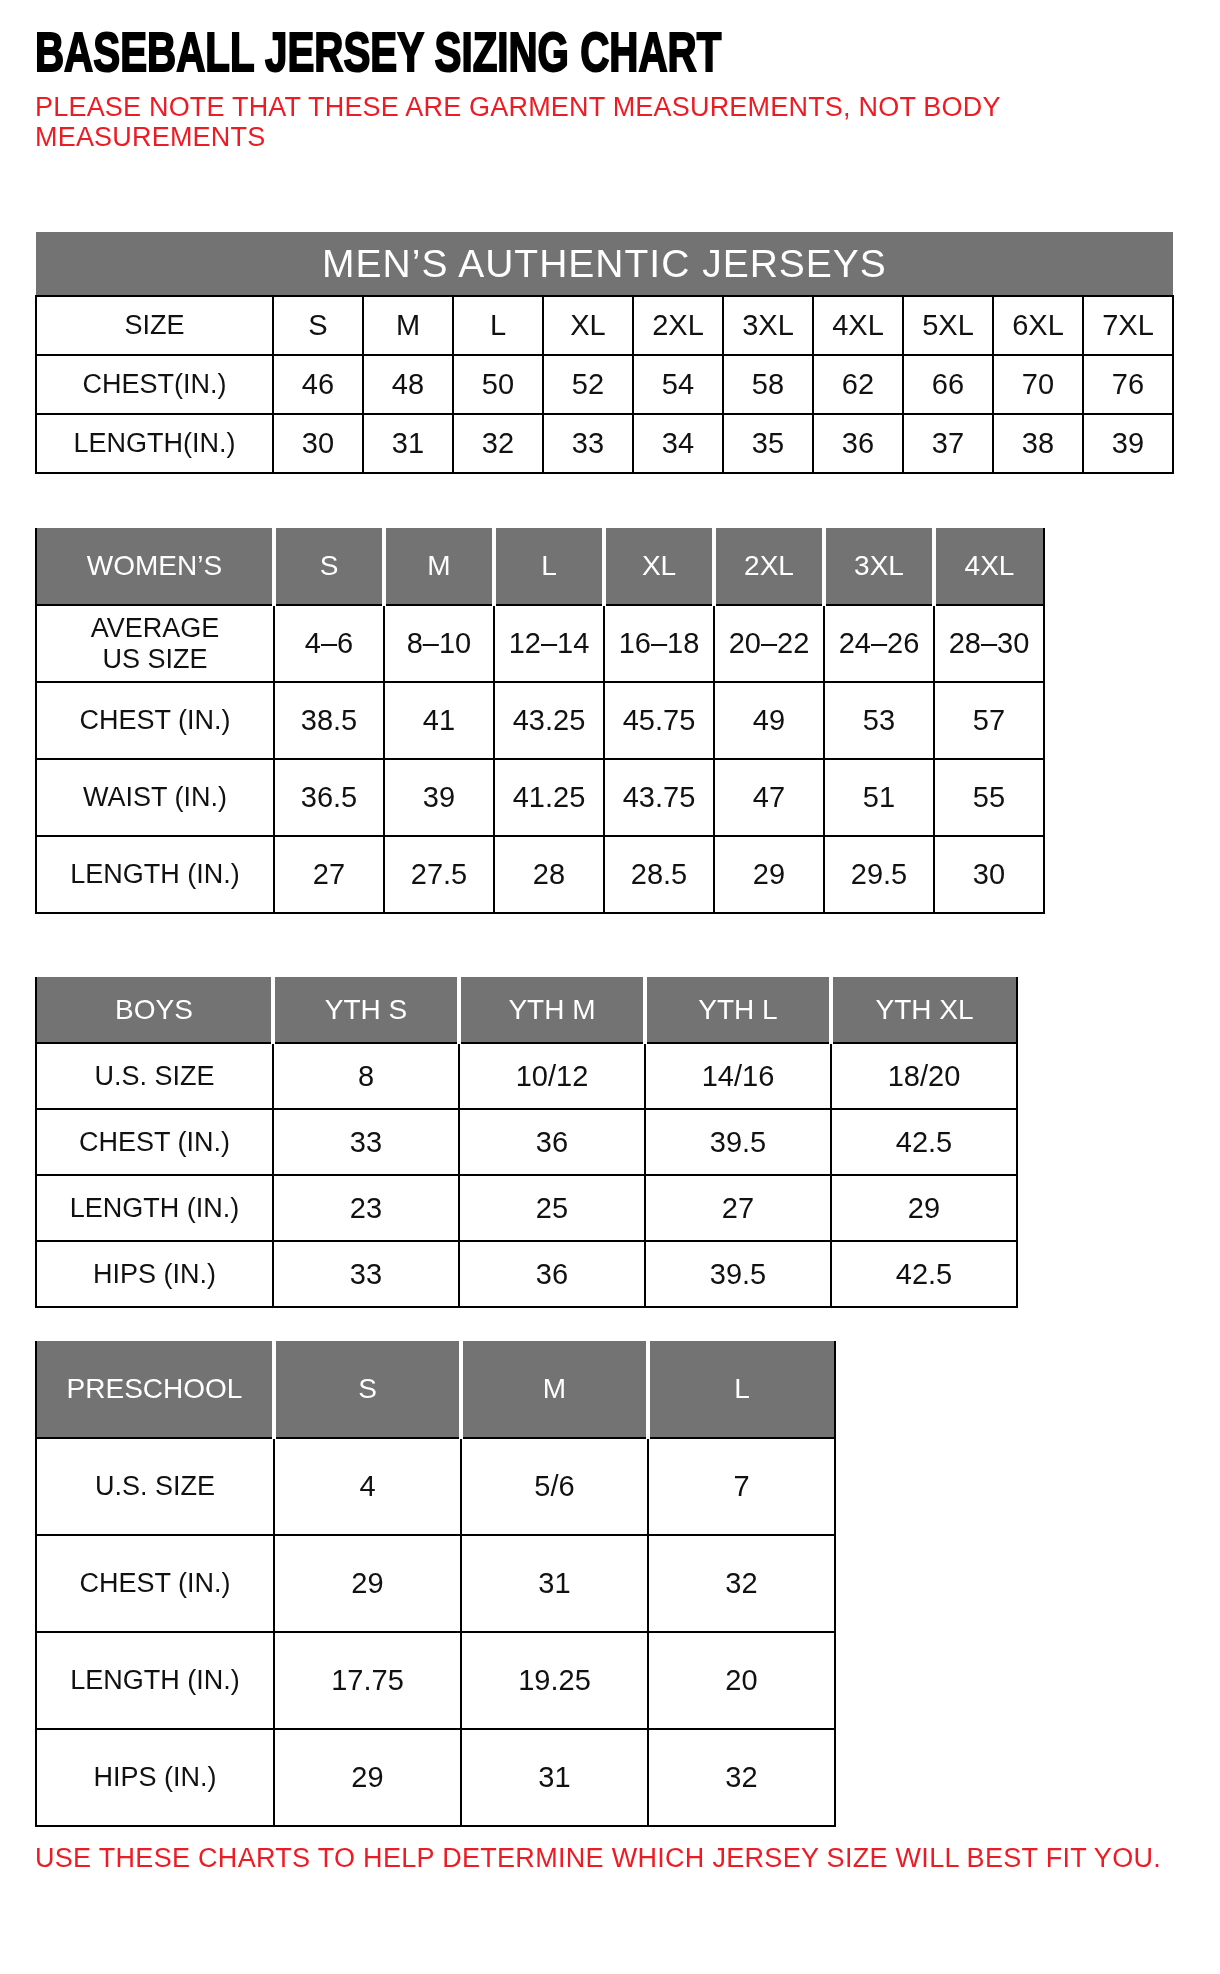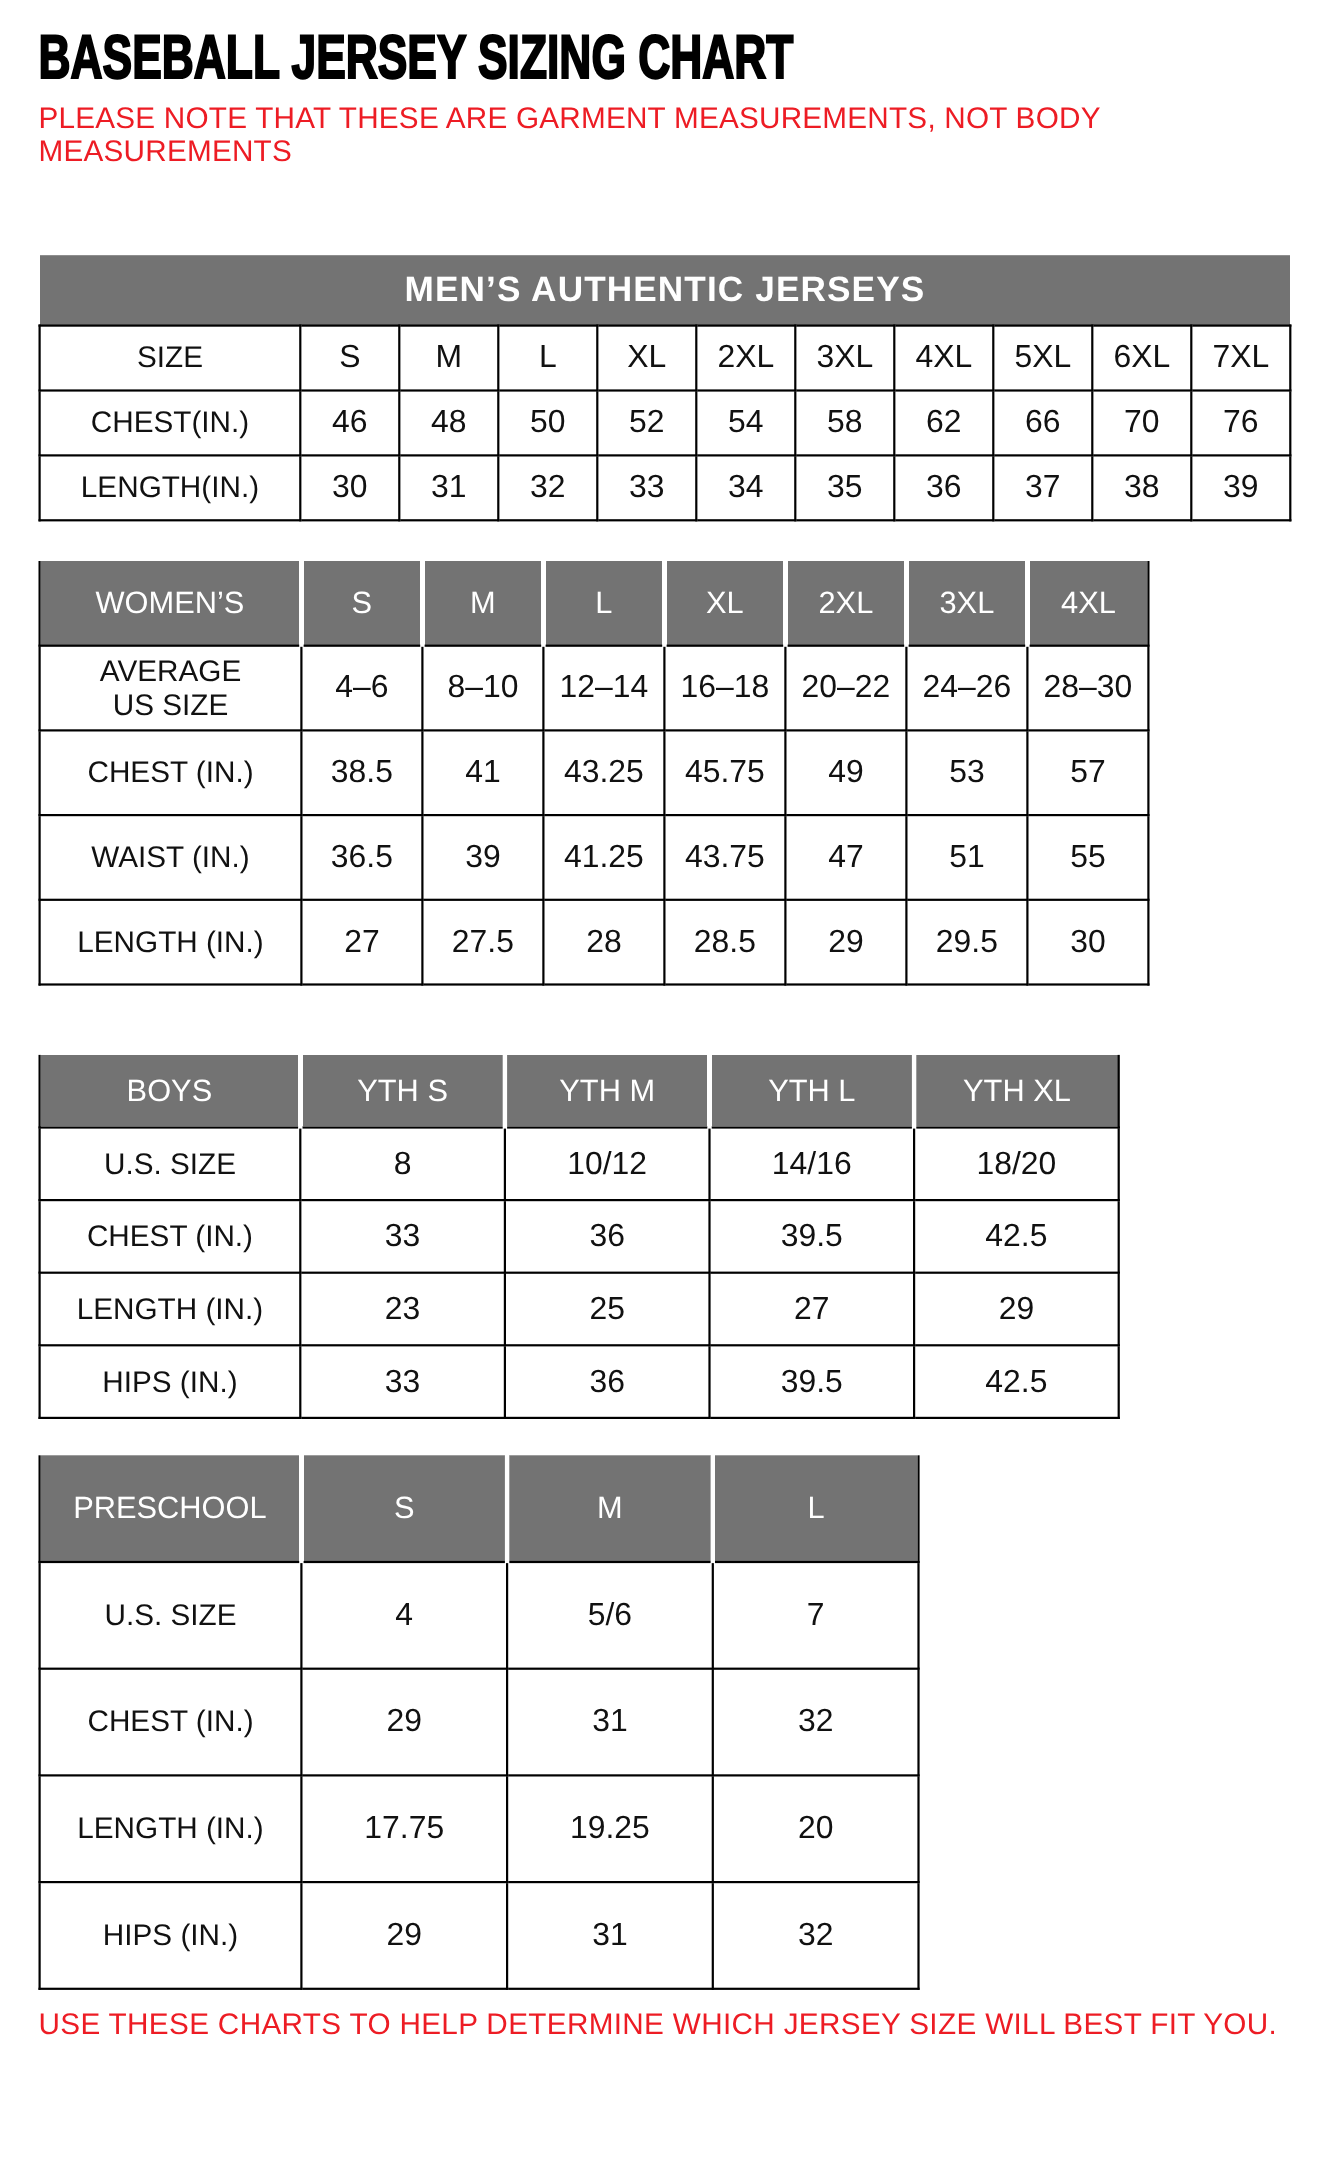--- a/index.html
+++ b/index.html
@@ -20,33 +20,33 @@
   .footer-note {
     margin:16px 0 0 0; color:var(--red); font-size:27px; letter-spacing:0.3px;
     white-space:nowrap;
   }
 
   table { border-collapse:collapse; table-layout:fixed; }
   td, th { border:2px solid var(--line); text-align:center; vertical-align:middle;
            padding:0 2px; font-weight:normal; overflow:hidden; }
 
   td.banner {
-    background:var(--gray); color:#fff; font-size:32px; letter-spacing:1px;
-    border:0; font-weight:bold;
+    background:var(--gray); color:#fff; font-size:39px; letter-spacing:1px;
+    border:0; font-weight:normal;
   }
   tr.ghead th {
     background:var(--gray); color:#fff; font-size:28px; border-top:0;
   }
   tr.ghead th + th { border-left:4px solid #fff; }
 
   td.lab { font-size:27px; white-space:pre-line; line-height:1.15; }
   td.val { font-size:29px; }
 
   .tbl-mens      { margin-top:80px; }
-  .tbl-womens    { margin-top:36px; }
+  .tbl-womens    { margin-top:54px; }
   .tbl-boys      { margin-top:63px; }
   .tbl-preschool { margin-top:33px; }
 
   .tbl-mens tr { height:59px; }
   .tbl-mens tr.banner-row { height:64px; }
   .tbl-womens tr { height:77px; }
   .tbl-boys tr { height:66px; }
   .tbl-preschool tr { height:97px; }
 </style>
 </head>

